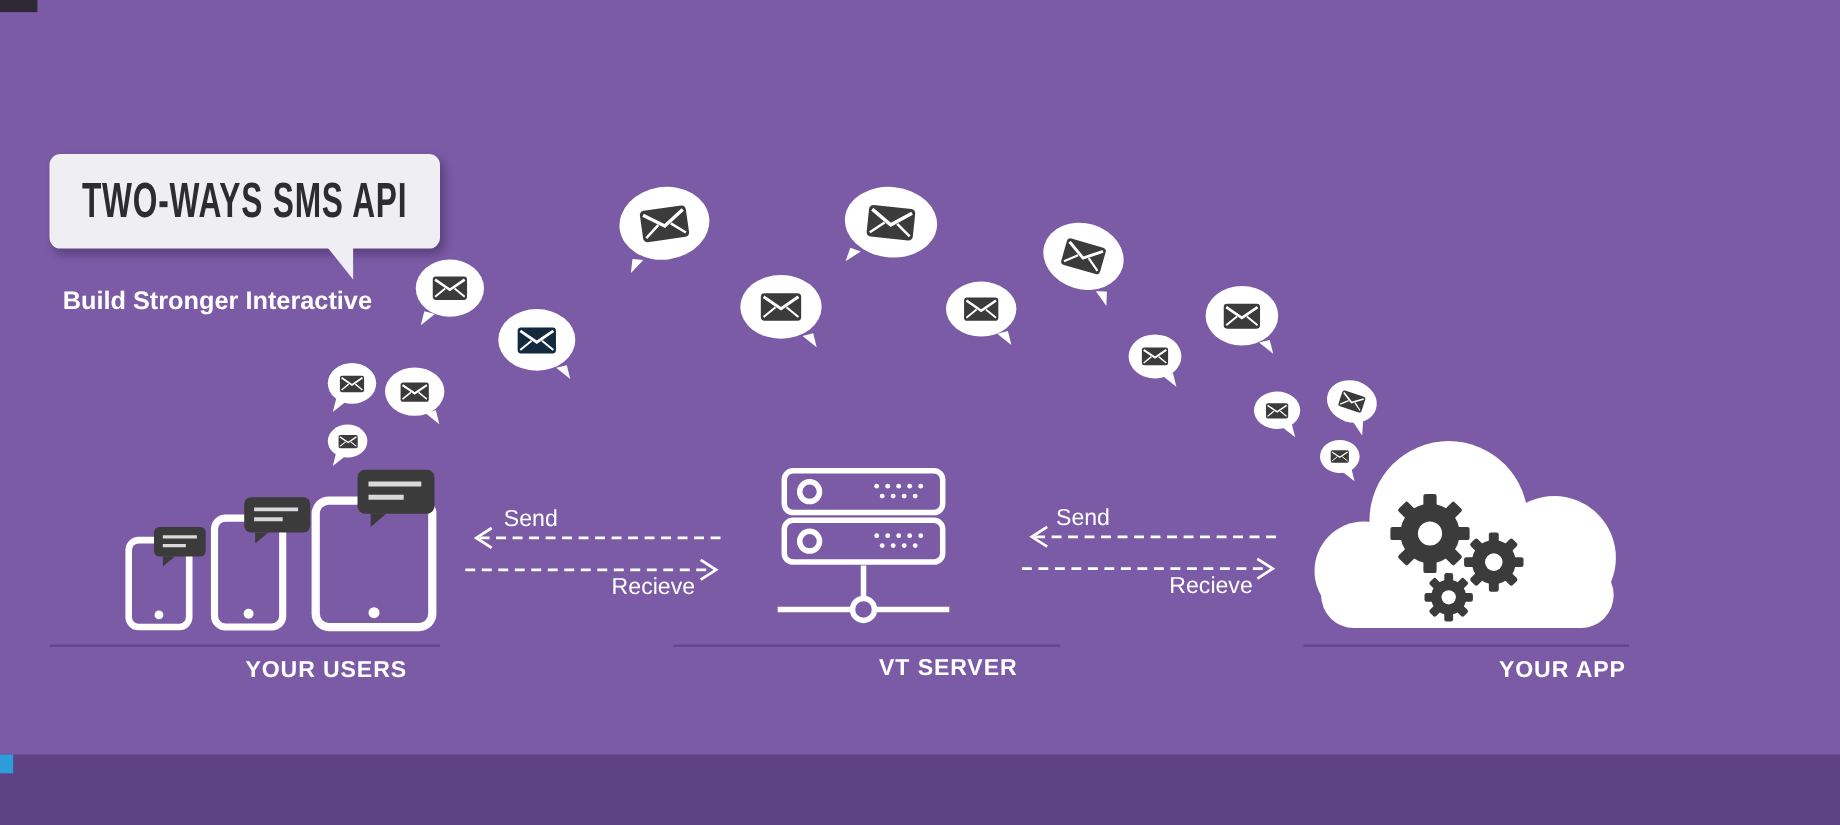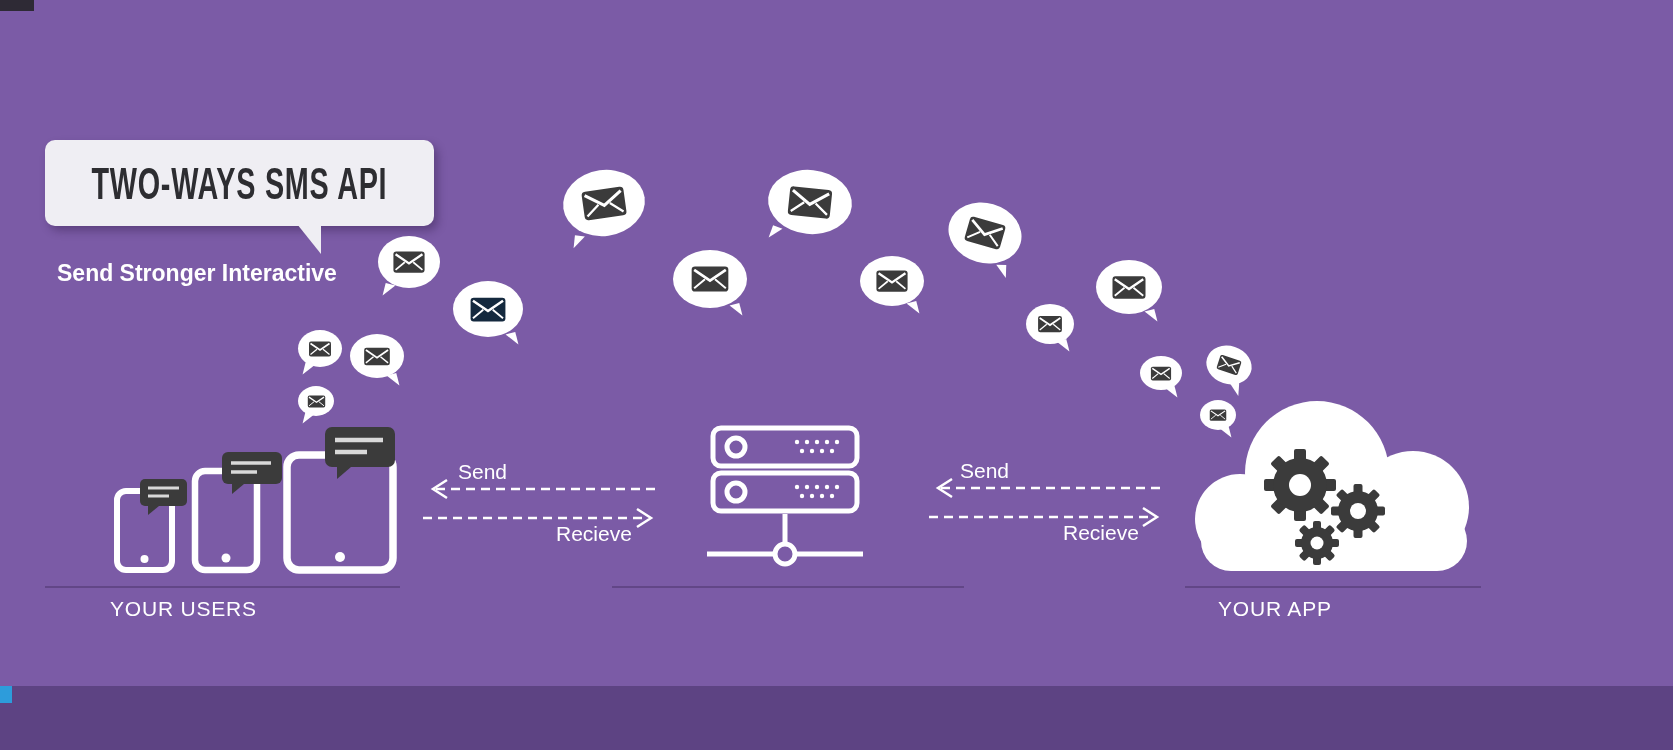--- a/index.html
+++ b/index.html
@@ -8,21 +8,21 @@
     font-family:"Liberation Sans",sans-serif;
     background:var(--background,#7b5ba6);
   }
   #stage{position:relative;width:1673px;height:750px;background:var(--background,#7b5ba6);}
 
   
   .corner-strip{position:absolute;left:0;top:0;width:34px;height:11px;background:#2e2a35;}
 
   
   .title-card{
-    position:absolute;left:45px;top:140px;width:389px;height:86px;
+    position:absolute;left:45px;top:140px;width:355px;height:86px;
     background:var(--card-bg,#efeef3);border-radius:10px;
     display:flex;align-items:center;justify-content:center;
     box-shadow:4px 5px 8px rgba(40,20,60,.35);
   }
   .title-card .tail{
     position:absolute;left:252px;top:84px;width:0;height:0;
     border-top:30px solid var(--card-bg,#efeef3);
     border-left:24px solid transparent;
   }
   .title-text{
@@ -41,22 +41,22 @@
     display:flex;align-items:center;justify-content:center;
   }
   .bubble .tail{position:absolute;bottom:-9px;width:0;height:0;border-top:13px solid #fff;}
   .bubble .tail-l{left:6px;border-right:10px solid transparent;transform:rotate(14deg);}
   .bubble .tail-r{right:6px;border-left:10px solid transparent;transform:rotate(-14deg);}
   .env-dark{color:#3b3b3b;}
   .env-navy{color:#14293e;}
 
   
   .node-label{
-    position:absolute;color:#fff;font-weight:400;font-size:21px;letter-spacing:.8px;
-    text-align:left;width:260px;
+    position:absolute;color:#fff;font-weight:700;font-size:21px;letter-spacing:.8px;
+    text-align:right;width:260px;
   }
   .divider{position:absolute;top:586px;height:2px;background:rgba(48,28,70,.32);}
 
   
   .flow-text{position:absolute;color:#fff;font-size:21px;}
 
   .illus{position:absolute;}
   .footer-bar{position:absolute;left:0;top:686px;width:1673px;height:64px;background:var(--footer-bar,#5d4383);}
   .footer-accent{position:absolute;left:0;top:686px;width:12px;height:17px;background:var(--accent-blue,#2d9cdb);}
   svg{display:block;}
@@ -67,21 +67,21 @@
 <div id="stage">
 
   <div class="corner-strip"></div>
 
   <div class="title-card">
     <div class="title-text">TWO-WAYS SMS API</div>
     <div class="tail"></div>
   </div>
 
   <div class="tagline">
-    <div>Send Stronger Interactive</div>
+    <div>Build Stronger Interactive</div>
   </div>
 
   <div class="bubble" style="left:378px;top:236px;width:62px;height:52px;">
     <span class="tail tail-l"></span>
     <svg class="env-dark" width="34" height="26" viewBox="0 0 24 18">
         <rect x="1" y="1.5" width="22" height="15" rx="2" fill="currentColor"></rect>
         <path d="M2.5 3.5 L12 10 L21.5 3.5" stroke="#fff" stroke-width="1.6" fill="none"></path>
         <path d="M2.5 14.5 L9 9.2 M21.5 14.5 L15 9.2" stroke="#fff" stroke-width="1.2" fill="none"></path>
       </svg>
   </div>
@@ -326,18 +326,19 @@
   <div class="flow-text" style="left:458px;top:460px;">Send</div>
   <div class="flow-text" style="left:556px;top:522px;">Recieve</div>
   <div class="flow-text" style="left:960px;top:459px;">Send</div>
   <div class="flow-text" style="left:1063px;top:521px;">Recieve</div>
 
   <div class="divider" style="left:45px;width:355px;"></div>
   <div class="divider" style="left:612px;width:352px;"></div>
   <div class="divider" style="left:1185px;width:296px;"></div>
 
   <div class="node-label" style="left:110px;top:597px;">YOUR USERS</div>
+  <div class="node-label" style="left:665px;top:596px;">VT SERVER</div>
   <div class="node-label" style="left:1218px;top:597px;">YOUR APP</div>
 
   <div class="footer-bar"></div>
   <div class="footer-accent"></div>
 
 </div>
 
 </body></html>

